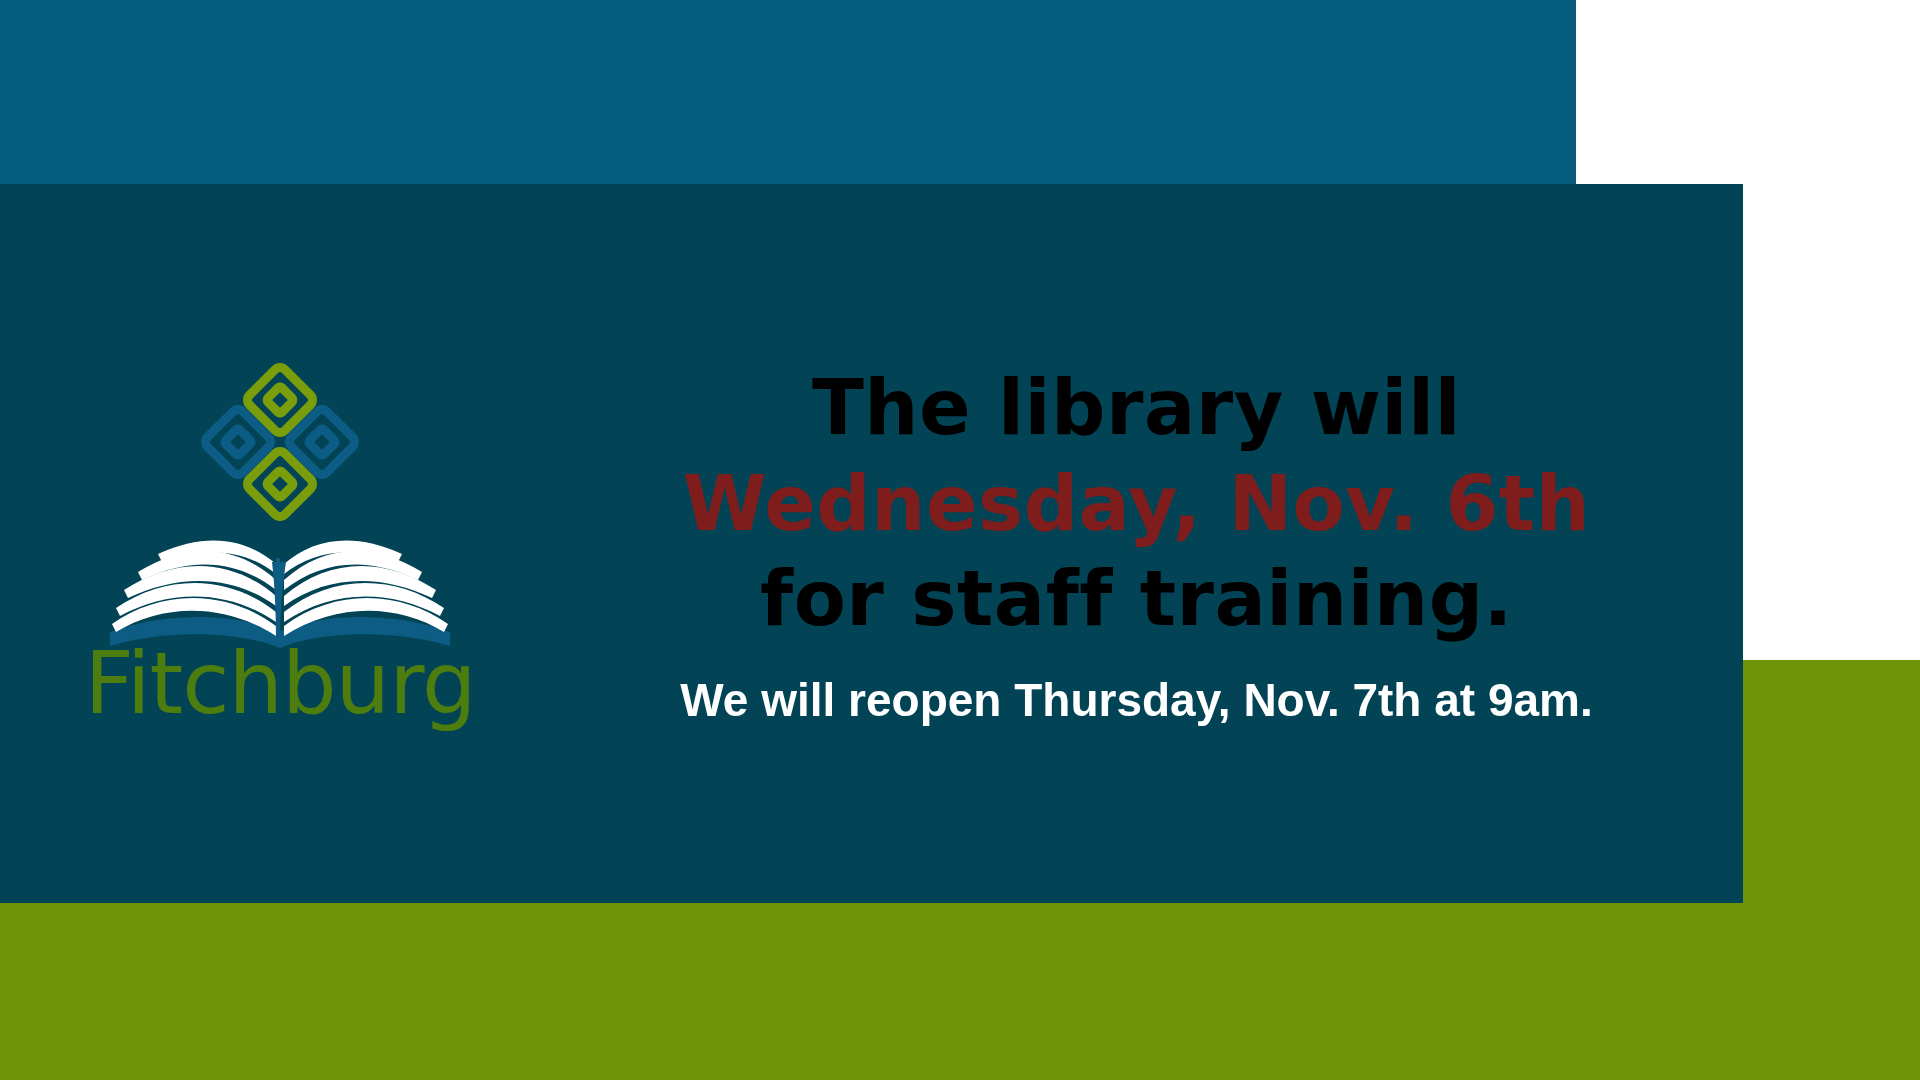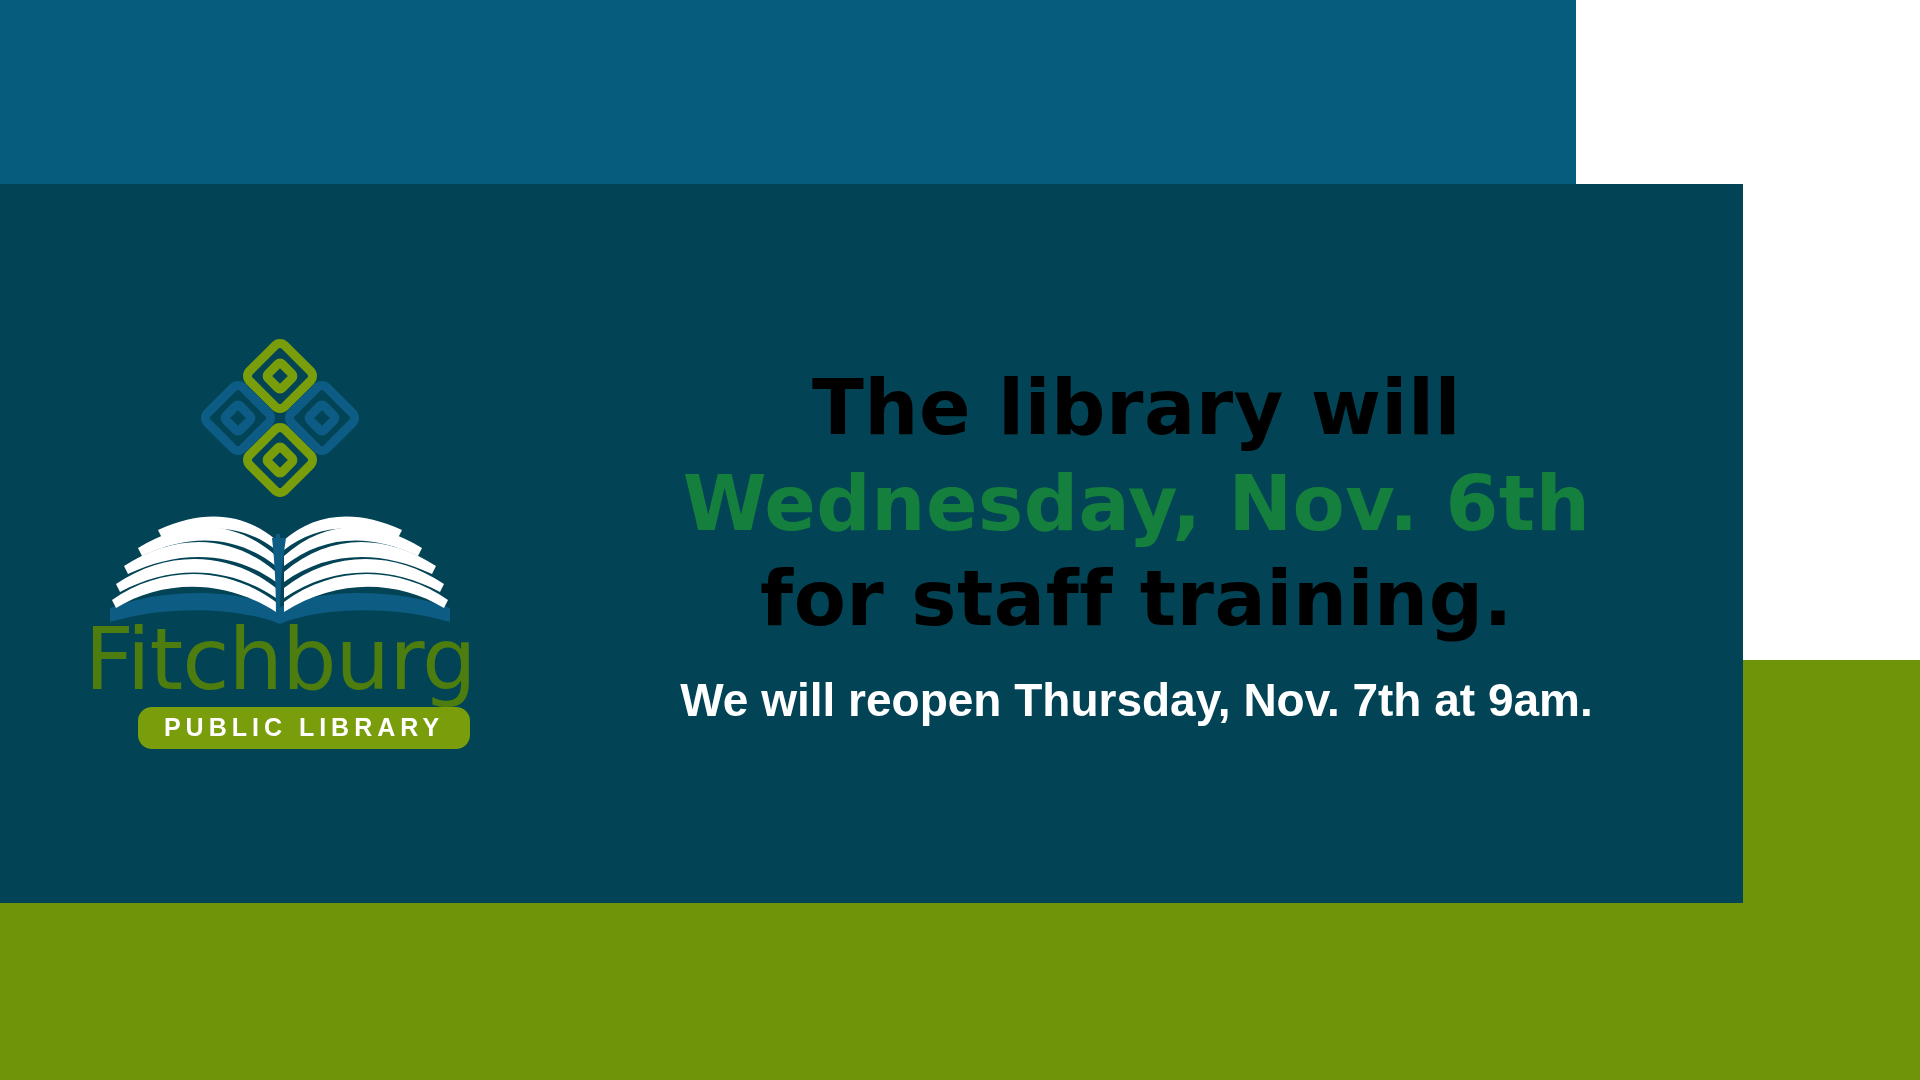--- a/index.html
+++ b/index.html
@@ -50,21 +50,21 @@
   }
 
   
   #message-area{flex:1;display:flex;flex-direction:column;justify-content:center;align-items:center;padding-right:30px;}
   .headline-line{
     font-family:"DejaVu Sans","Liberation Sans",sans-serif;
     font-size:76px;line-height:1.26;
     font-weight:700;color:#000000;
     letter-spacing:0.5px;text-align:center;white-space:nowrap;
   }
-  .headline-line.accent{color:#15803d;}
+  .headline-line.accent{color:#7f1d1d;}
   #subtitle{
     margin-top:26px;
     font-family:"Liberation Sans",sans-serif;
     font-size:46px;font-weight:700;color:#ffffff;
     letter-spacing:0px;text-align:center;white-space:nowrap;
   }
 </style>
 </head>
 <body>
 
@@ -122,23 +122,20 @@
             <path d="M332 44 C280 12 232 18 194 52 L194 62 C232 32 278 28 328 52 Z" fill="#FFFFFF"></path>
             <path d="M312 26 C264 4 224 10 194 36 L194 46 C224 22 262 18 308 34 Z" fill="#FFFFFF"></path>
 
             <path d="M186 30 L190 30 L190 118 L186 118 Z" fill="#0C5C84"></path>
             <path d="M182 34 C185 60 186 88 186 112 L190 112 C190 88 192 60 196 34 Z" fill="#0C5C84"></path>
           </svg>
         </div>
 
         <div id="wordmark">Fitchburg</div>
 
-        <div id="badge-row">
-          <div id="public-library-badge">PUBLIC LIBRARY</div>
-        </div>
 
       </div>
     </div>
 
     <div id="message-area">
       <div class="headline-line">The library will</div>
       <div class="headline-line accent">Wednesday, Nov. 6th</div>
       <div class="headline-line">for staff training.</div>
       <div id="subtitle">We will reopen Thursday, Nov. 7th at 9am.</div>
     </div>

